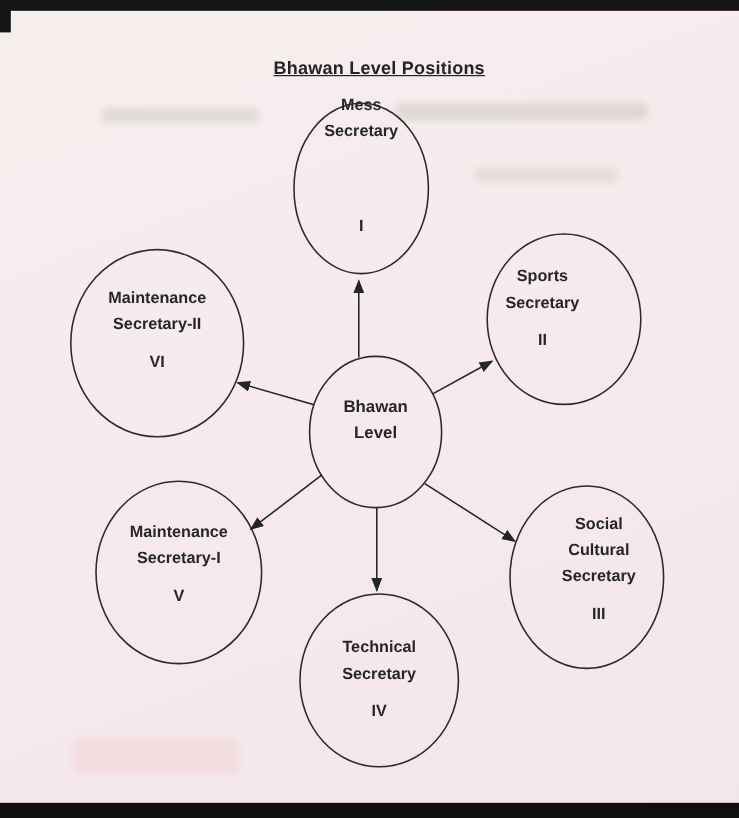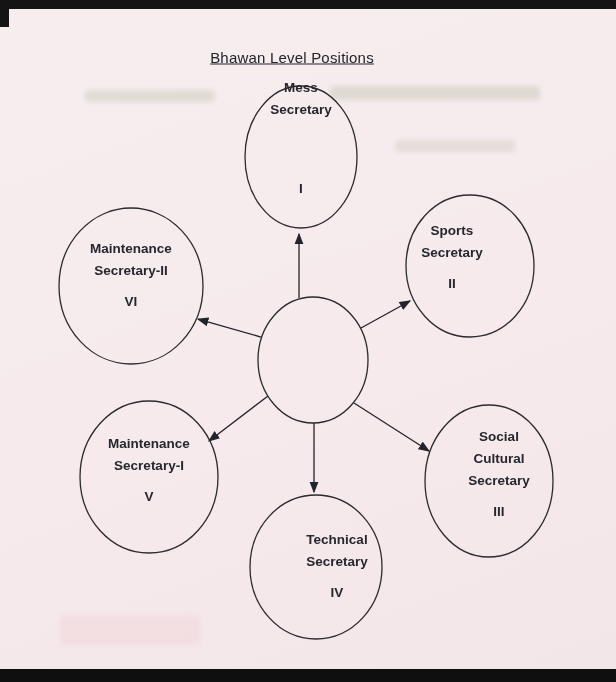--- a/index.html
+++ b/index.html
@@ -20,24 +20,24 @@
 
   
   .ghost { position: absolute; filter: blur(2.5px); border-radius: 4px; pointer-events: none; }
   .ghost-1 { left: 85px;  top: 90px;  width: 130px; height: 12px; background: rgba(140,150,120,0.20); }
   .ghost-2 { left: 330px; top: 86px;  width: 210px; height: 14px; background: rgba(140,150,120,0.22); }
   .ghost-3 { left: 395px; top: 140px; width: 120px; height: 12px; background: rgba(145,150,125,0.16); }
   .ghost-4 { left: 60px;  top: 615px; width: 140px; height: 30px; background: rgba(235,185,195,0.22); }
 
   .title {
     position: absolute;
-    left: 292px; top: 57px;
+    left: 316px; top: 57px;
     transform: translate(-50%, -50%);
     font-size: 15px;
-    font-weight: normal;
+    font-weight: bold;
     text-decoration: underline;
     color: #23232c;
     letter-spacing: 0.2px;
     white-space: nowrap;
   }
 
   .diagram-svg { position: absolute; left: 0; top: 0; width: 616px; height: 682px; }
 
   .node-label {
     position: absolute;
@@ -49,21 +49,21 @@
     font-weight: bold;
     font-size: 13.5px;
   }
   .node-label .label   { white-space: pre-line; text-align: center; line-height: 22px; }
   .node-label .numeral { margin-top: 9px; line-height: 22px; }
 
   .pos-center    { left: 313px; top: 349px; font-size: 14px; }
   .pos-mess      { left: 301px; top: 138px; gap: 48px; }
   .pos-sports    { left: 452px; top: 257px; }
   .pos-social    { left: 489px; top: 474px; margin-left: 10px; }
-  .pos-technical { left: 316px; top: 566px; margin-left: 21px; }
+  .pos-technical { left: 316px; top: 566px; }
   .pos-maint1    { left: 149px; top: 470px; }
   .pos-maint2    { left: 131px; top: 275px; }
 </style>
 </head>
 <body>
 
 <div class="page">
 
   <div class="ghost ghost-1"></div>
   <div class="ghost ghost-2"></div>
@@ -88,20 +88,24 @@
     <line x1="299" y1="298" x2="299" y2="234" stroke="#23232c" stroke-width="1.3" marker-end="url(#arrowhead)"></line>
     <line x1="361" y1="328" x2="410" y2="301" stroke="#23232c" stroke-width="1.3" marker-end="url(#arrowhead)"></line>
     <line x1="354" y1="403" x2="429" y2="451" stroke="#23232c" stroke-width="1.3" marker-end="url(#arrowhead)"></line>
     <line x1="314" y1="423" x2="314" y2="492" stroke="#23232c" stroke-width="1.3" marker-end="url(#arrowhead)"></line>
     <line x1="268" y1="396" x2="209" y2="441" stroke="#23232c" stroke-width="1.3" marker-end="url(#arrowhead)"></line>
     <line x1="261" y1="337" x2="198" y2="319" stroke="#23232c" stroke-width="1.3" marker-end="url(#arrowhead)"></line>
   </svg>
 
   <div class="title">Bhawan Level Positions</div>
 
+  <div class="node-label pos-center">
+    <div class="label">Bhawan
+Level</div>
+  </div>
 
   <div class="node-label pos-mess">
     <div class="label">Mess
 Secretary</div>
     <div class="numeral">I</div>
   </div>
 
   <div class="node-label pos-sports">
     <div class="label">Sports
 Secretary</div>

